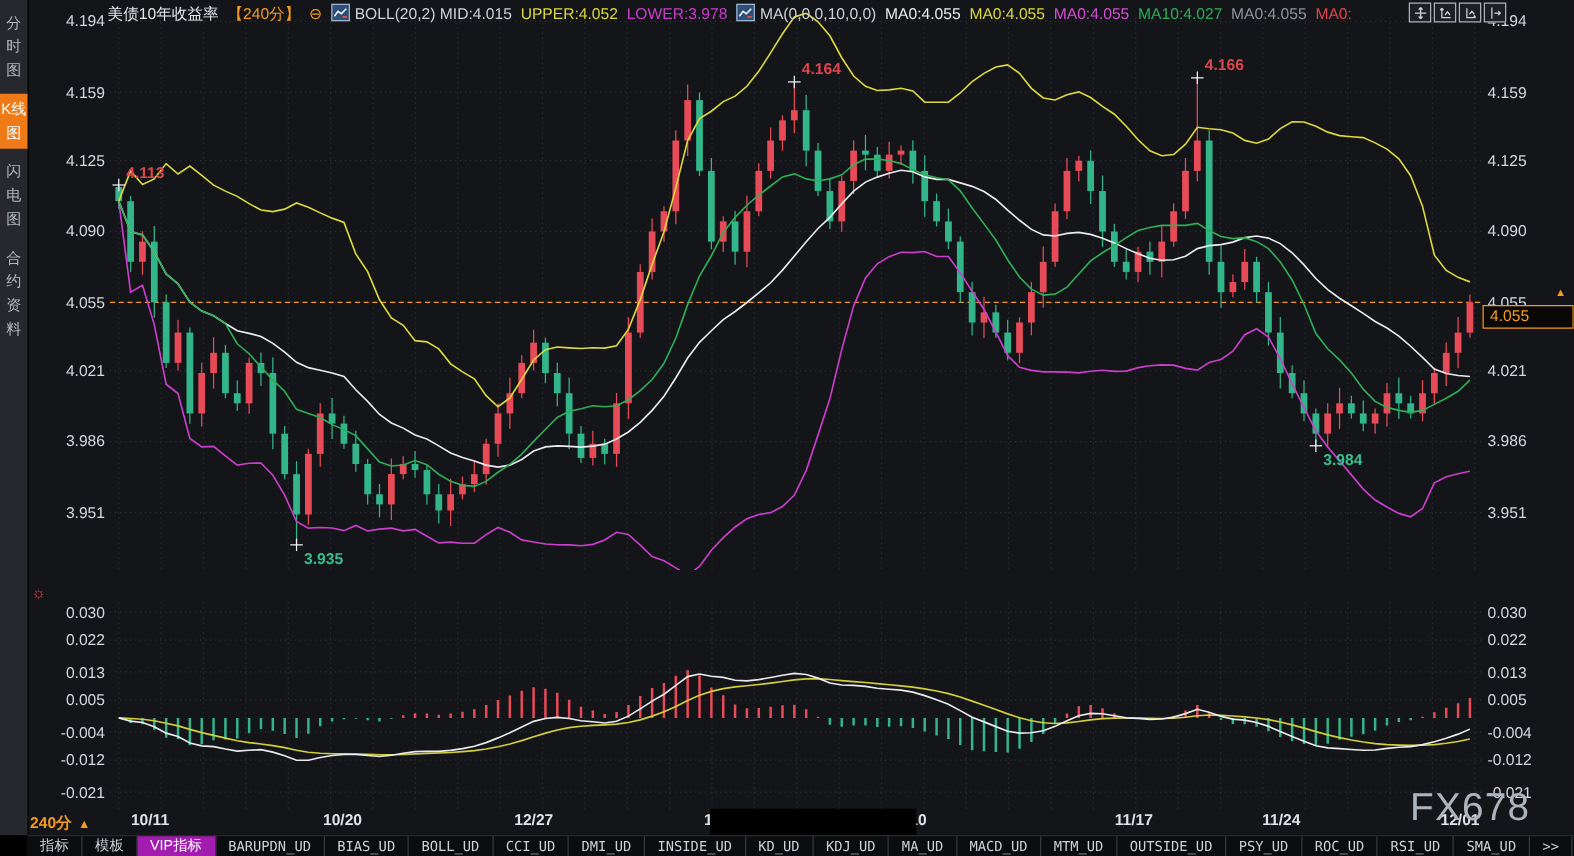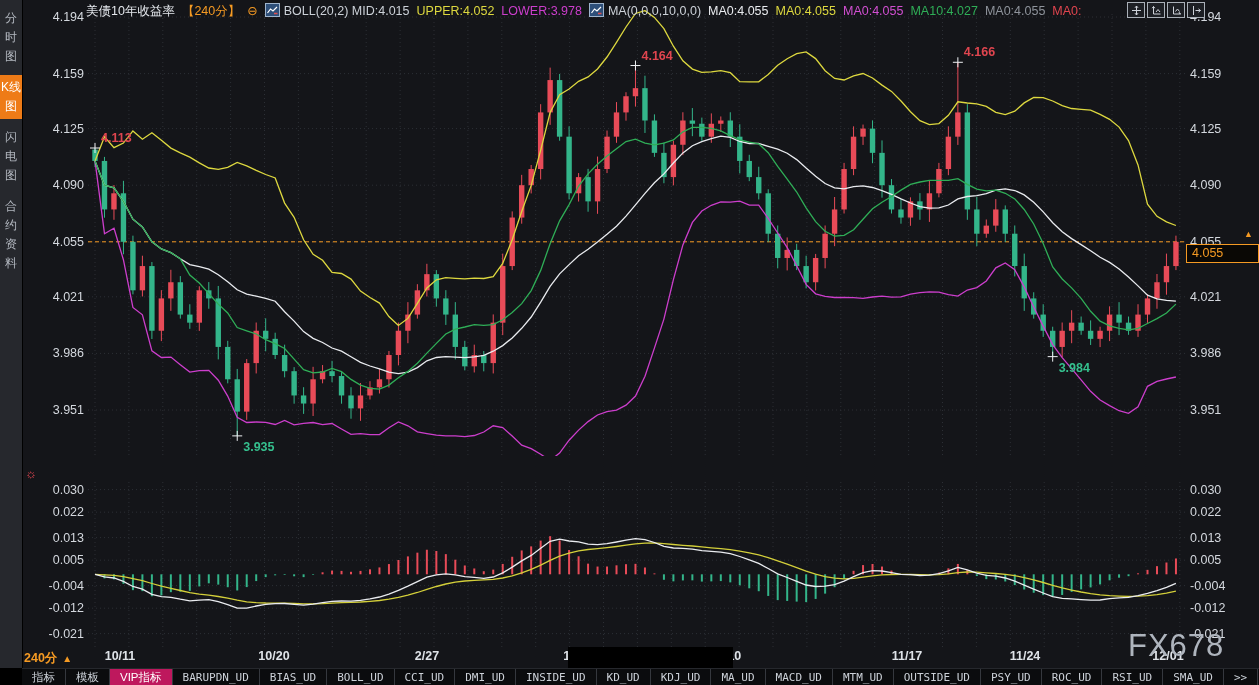--- a/index.html
+++ b/index.html
@@ -40,21 +40,21 @@
              background:#0a0805;color:#f59a23;font-size:12.5px;line-height:17px;padding-left:5px;z-index:6;}
   #price-arrow{position:absolute;left:1244px;top:229px;color:#f59a23;font-size:9px;z-index:6;}
   
   #watermark{position:absolute;left:1128px;top:628px;font-size:31px;color:#aeb4bd;z-index:7;letter-spacing:1px;}
   
   #tabbar{position:absolute;left:22px;top:668px;width:1237px;height:17px;background:#0b0c0e;
           display:flex;align-items:stretch;z-index:8;border-top:1px solid #26282d;}
   .tab{padding:0 10px;font-size:11.5px;line-height:17px;color:#ccd1d8;border-right:1px solid #35383e;
        cursor:pointer;white-space:nowrap;}
   .tab.mono{font-family:"DejaVu Sans Mono","Liberation Mono",monospace;font-size:11px;}
-  .tab.active{background:#be185d;color:#fff;}
+  .tab.active{background:#a21caf;color:#fff;}
   #corner{position:absolute;left:0;top:668px;width:22px;height:17px;background:#000;z-index:8;}
 </style>
 </head>
 <body>
 
 <div id="stage">
 
   <svg id="chart-svg" width="1259" height="685">
       <defs>
         <clipPath id="clipMain">
@@ -588,21 +588,21 @@
       <div class="tab mono">OUTSIDE_UD</div>
       <div class="tab mono">PSY_UD</div>
       <div class="tab mono">ROC_UD</div>
       <div class="tab mono">RSI_UD</div>
       <div class="tab mono">SMA_UD</div>
       <div class="tab mono">&gt;&gt;</div>
     </div>
 
 <div class="date-label" style="left: 97px;">10/11</div>
     <div class="date-label" style="left: 251px;">10/20</div>
-    <div class="date-label" style="left: 404px;">2/27</div>
+    <div class="date-label" style="left: 404px;">12/27</div>
     <div class="date-label" style="left: 552px;">11/3</div>
     <div class="date-label" style="left: 703px;">11/10</div>
     <div class="date-label" style="left: 848px; margin-left: 36px;">11/17</div>
     <div class="date-label" style="left: 1002px;">11/24</div>
     <div class="date-label" style="left: 1145px;">12/01</div>
     <div class="axis-label axis-left" style="top: 10px;">4.194</div>
     <div class="axis-label axis-right" style="top: 10px;">4.194</div>
     <div class="axis-label axis-left" style="top: 66.6055px;">4.159</div>
     <div class="axis-label axis-right" style="top: 66.6055px;">4.159</div>
     <div class="axis-label axis-left" style="top: 121.594px;">4.125</div>

